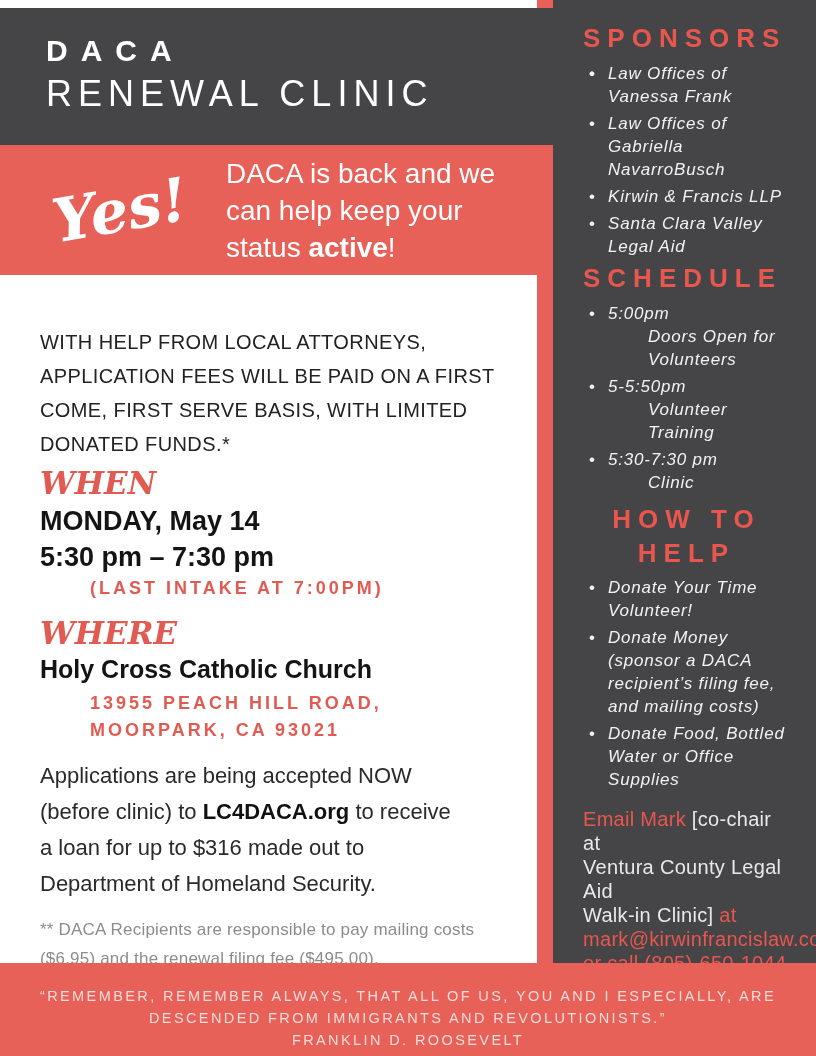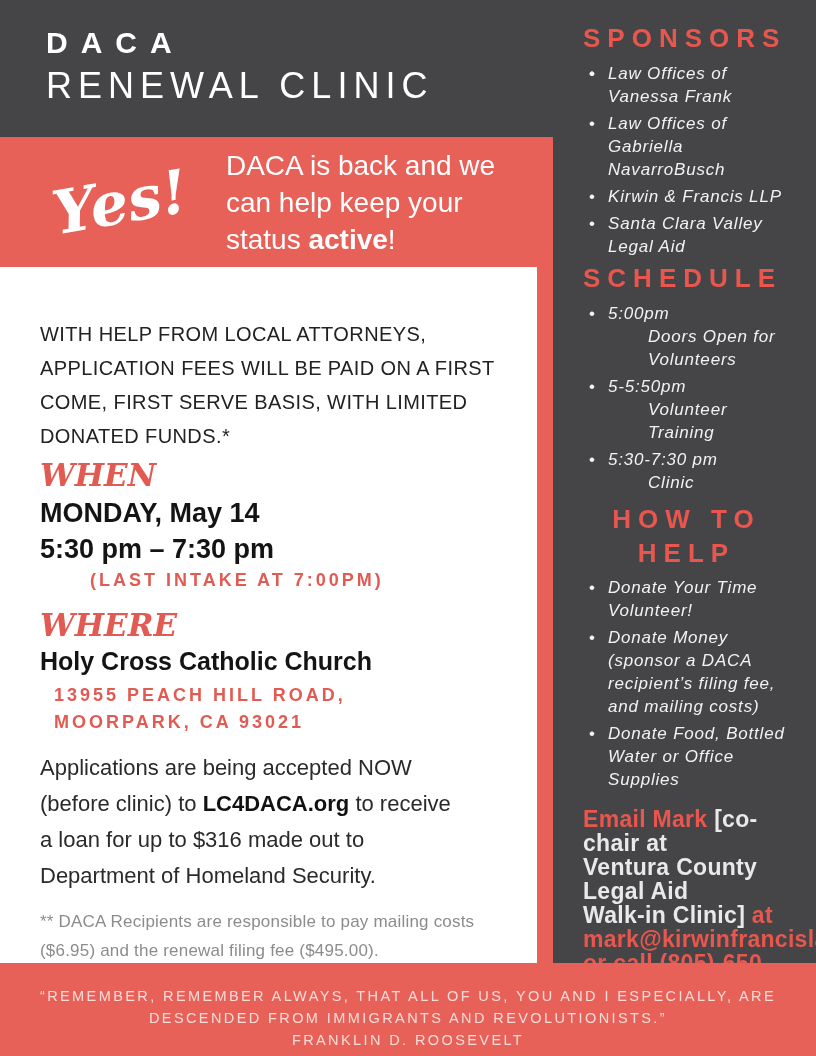--- a/index.html
+++ b/index.html
@@ -7,21 +7,21 @@
     width:816px;height:1056px;position:relative;background:#ffffff;
     font-family:"Liberation Sans", sans-serif;overflow:hidden;
     -webkit-font-smoothing:antialiased;
   }
   
   .red-strip{position:absolute;left:537px;top:0;width:16px;height:1056px;background:#e76158;}
   .sidebar{position:absolute;left:553px;top:0;width:263px;height:963px;background:#454548;
            box-sizing:border-box;padding:22px 26px 0 30px;color:#efefef;}
   .footer{position:absolute;left:0;top:963px;width:816px;height:93px;background:#e76158;
           box-sizing:border-box;padding-top:22px;text-align:center;}
-  .main-col{position:absolute;left:0;top:0;width:601px;}
+  .main-col{position:absolute;left:0;top:8px;width:601px;}
 
   
   .header-box{background:#454548;height:137px;box-sizing:border-box;padding:26px 0 0 46px;}
   .title1{color:#fff;font-size:30px;font-weight:800;letter-spacing:13px;line-height:34px;}
   .title2{color:#fff;font-size:36px;font-weight:300;letter-spacing:6px;line-height:44px;margin-top:4px;}
 
   
   .banner{background:#e76158;height:130px;display:flex;align-items:center;}
   .script{font-family:"DejaVu Serif", serif;font-style:italic;font-weight:700;}
   .yes-script{color:#fff;font-size:60px;line-height:60px;margin-left:52px;transform:rotate(-10deg);}
@@ -29,34 +29,34 @@
   .banner-text b{font-weight:800;}
 
   
   .content{padding:16px 0 0 40px;}
   .intro{font-size:20px;line-height:34px;color:#222;letter-spacing:0.4px;margin:0;}
   .script-heading{color:#e15b52;font-size:31px;line-height:40px;margin-top:2px;}
   .script-heading.where{margin-top:14px;}
   .bold-line{color:#141414;font-size:27px;font-weight:800;line-height:36px;}
   .red-note{color:#e15b52;font-size:18px;font-weight:800;letter-spacing:3px;margin:2px 0 0 50px;line-height:22px;}
   .venue{color:#141414;font-size:25px;font-weight:800;line-height:32px;}
-  .address{color:#e15b52;font-size:18px;font-weight:800;letter-spacing:3px;line-height:27px;margin:5px 0 0 14px;}
+  .address{color:#e15b52;font-size:18px;font-weight:800;letter-spacing:3px;line-height:27px;margin:5px 0 0 50px;}
   .apps{font-size:22px;line-height:36px;color:#2a2a2a;margin:14px 0 0 0;}
   .apps b{font-weight:800;color:#111;}
   .footnote{font-size:17px;line-height:29px;color:#8c8c8c;margin:13px 0 0 0;letter-spacing:0.2px;}
 
   
   .side-heading{color:#e8564e;font-size:26px;font-weight:800;letter-spacing:7px;line-height:32px;margin:0 0 8px 0;}
   .side-heading.center{text-align:center;line-height:34px;margin:8px 0 6px 0;}
   .side-list{list-style:none;margin:0 0 4px 0;padding:0;font-style:italic;font-weight:300;
              font-size:17px;line-height:23px;letter-spacing:0.8px;color:#f2f2f2;}
   .side-list li{position:relative;padding-left:25px;margin-bottom:4px;}
   .side-list li .bullet{position:absolute;left:6px;top:0;font-style:normal;}
   .sched-desc{padding-left:40px;}
-  .contact{font-size:23px;line-height:24px;font-weight:700;letter-spacing:0.3px;color:#e9e9e9;margin:16px 0 0 0;}
+  .contact{font-size:20px;line-height:24px;font-weight:400;letter-spacing:0.3px;color:#e9e9e9;margin:16px 0 0 0;}
   .contact .red{color:#e8564e;}
   .donations{margin:16px 0 0 0;text-align:center;font-weight:800;font-size:16.5px;line-height:26px;
              letter-spacing:0.6px;color:#ffffff;}
 
   
   .quote{color:#f6dcd8;font-size:14.5px;letter-spacing:2.4px;line-height:22px;font-weight:300;margin:0;}
 </style>
 </head>
 <body>
 

